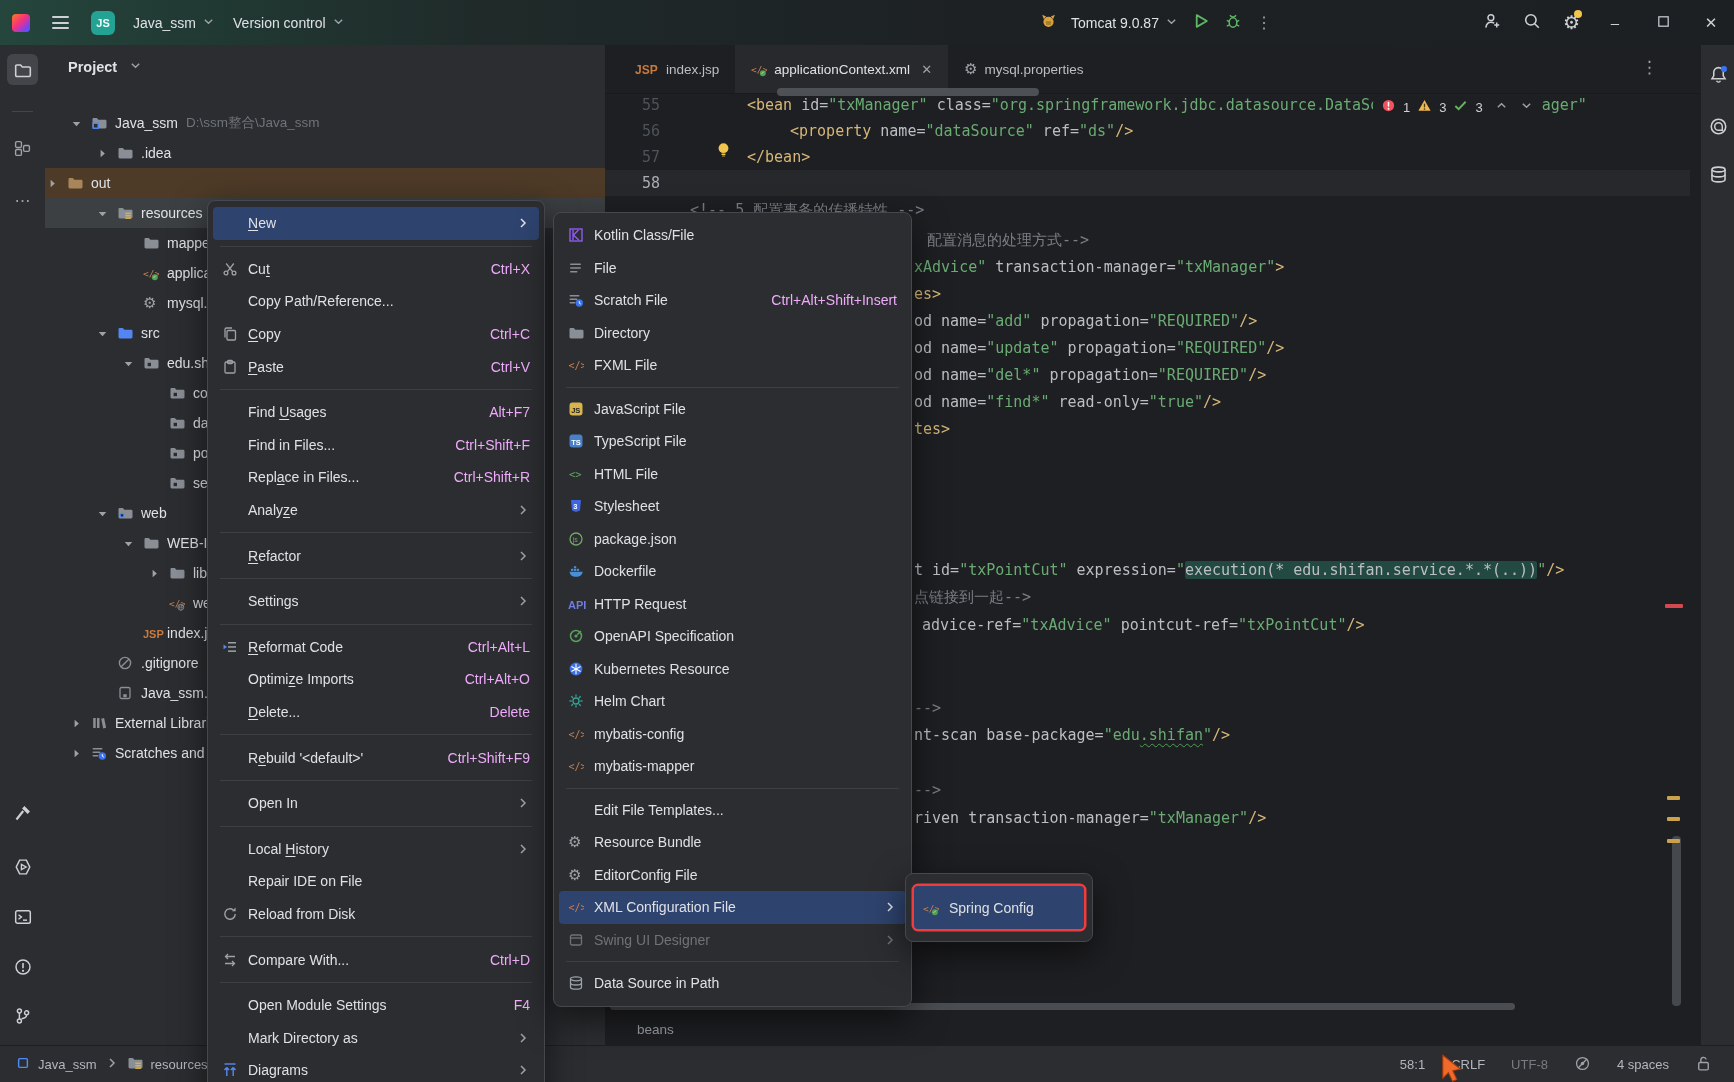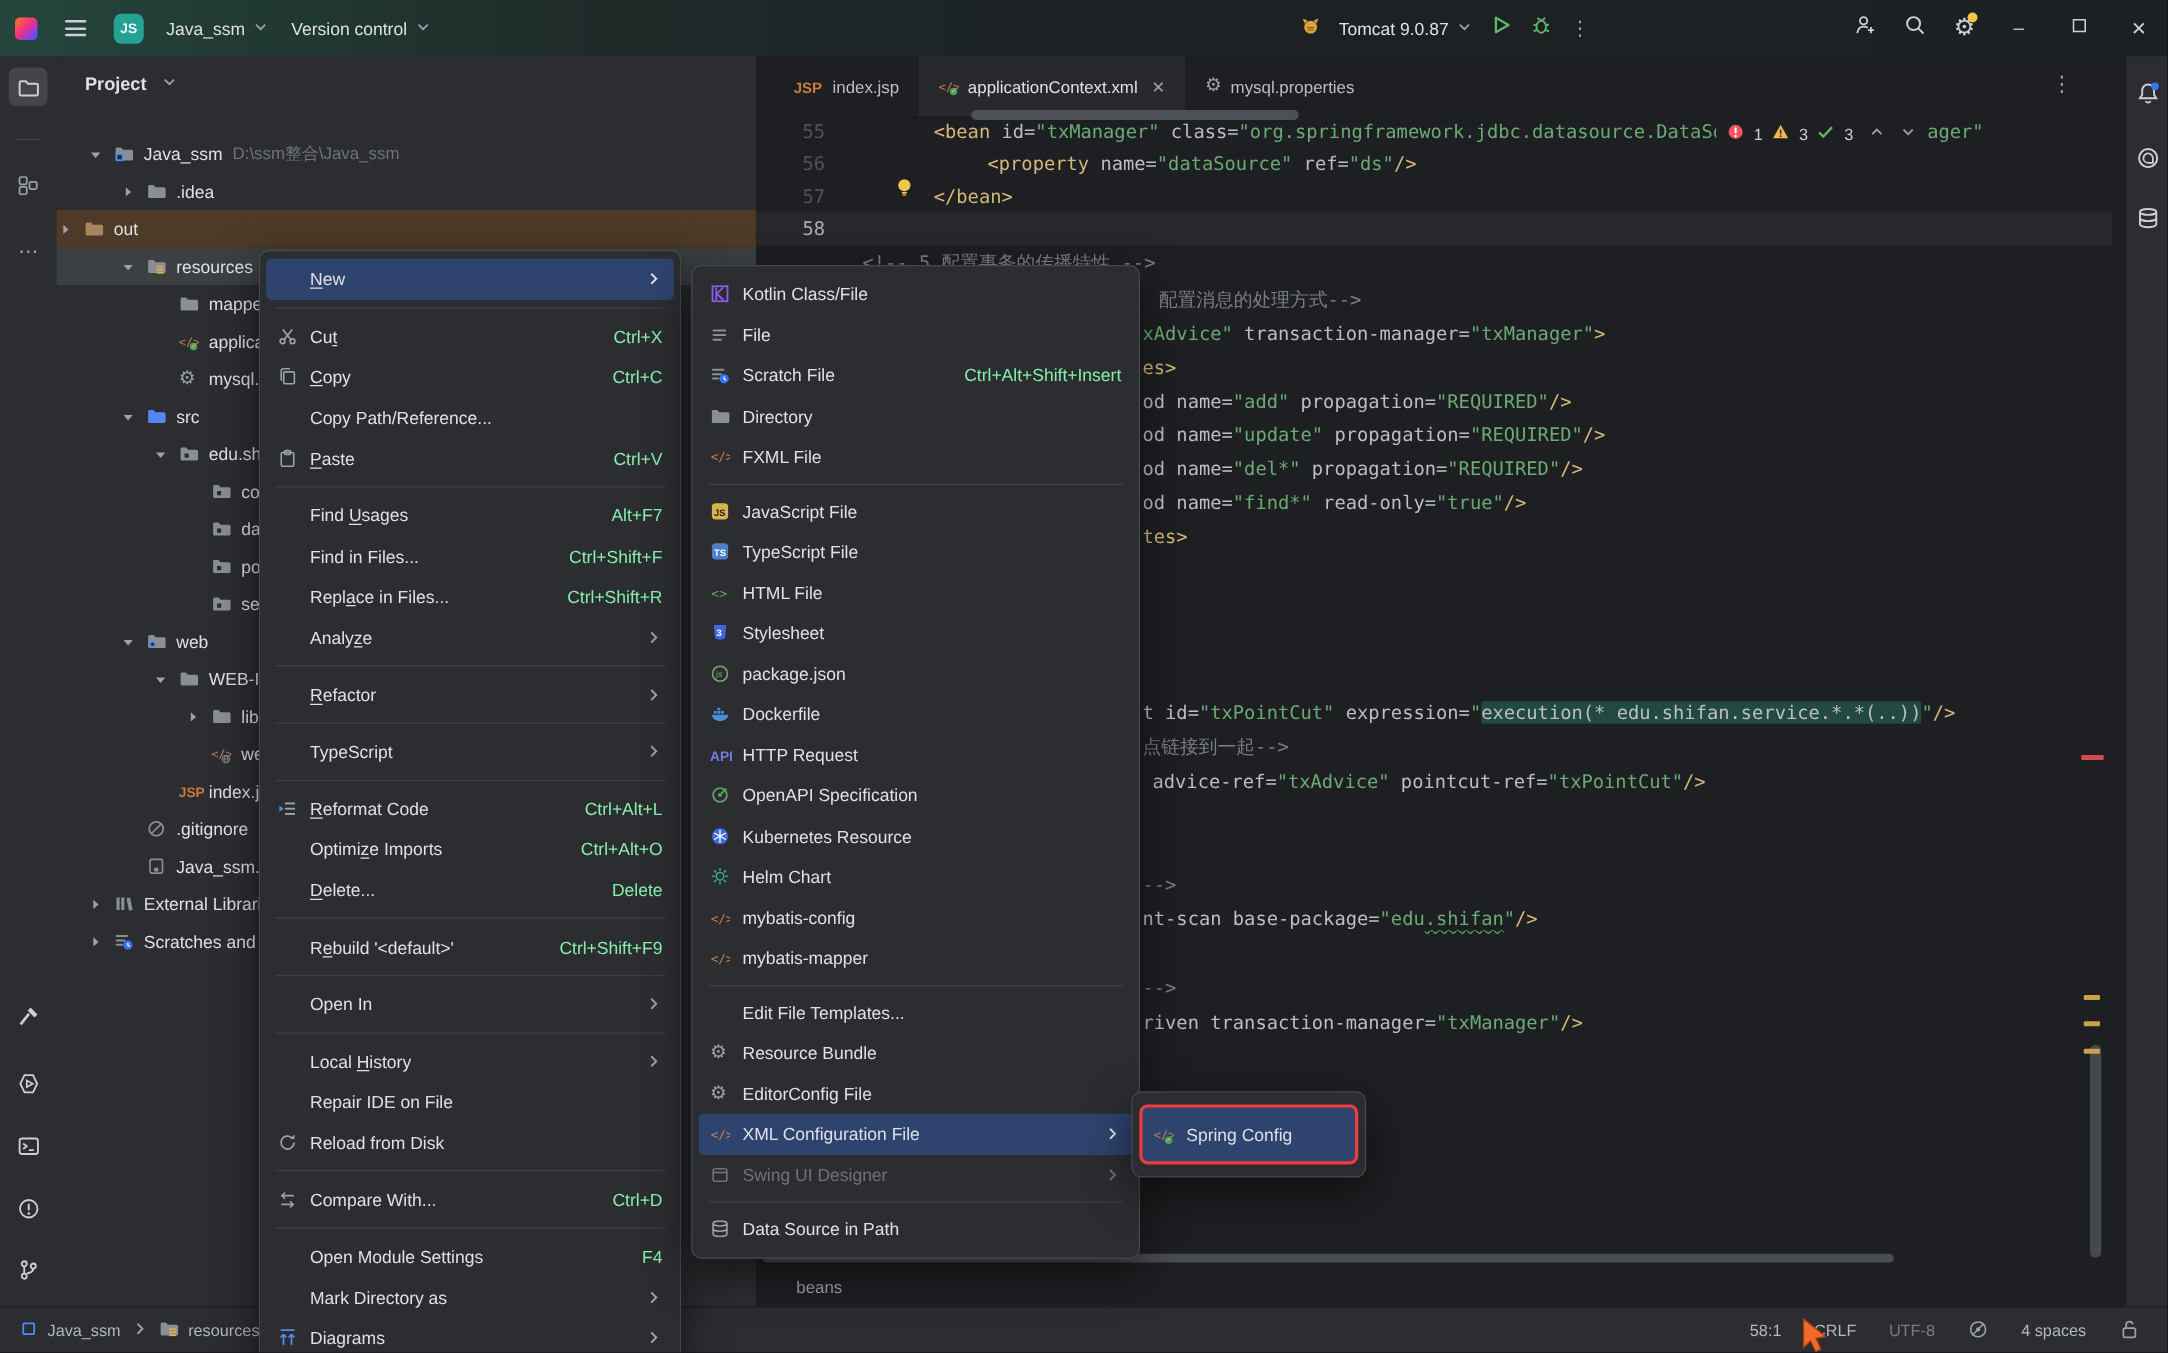--- a/index.html
+++ b/index.html
@@ -71,21 +71,21 @@
   .sb-dim{color:#787c82}
   
   .menu{position:absolute;background:#2b2d30;border:1px solid #46484d;border-radius:8px;
     box-shadow:0 12px 34px rgba(0,0,0,.55);padding:6px 0;display:flex;flex-direction:column}
   #context-menu{left:207px;top:200px;width:336px;height:890px;z-index:40;overflow:hidden;border-bottom:none;border-radius:8px 8px 0 0}
   #new-submenu{left:553px;top:212px;width:357px;z-index:41}
   #spring-popup{left:905px;top:873px;width:186px;z-index:42;padding:12px 0}
   .mi{display:flex;align-items:center;padding:0 9px;margin:0 5px;border-radius:4px;color:#dfe1e5;font-size:14px;flex:0 0 auto;white-space:nowrap}
   .mi .mic{width:26px;flex:0 0 26px;display:flex;align-items:center}
   .mi .ml{flex:1 1 auto}
-  .mi .ms{color:#86efac;margin-left:24px}
+  .mi .ms{color:#f0abfc;margin-left:24px}
   .mi .ma{margin-left:12px;display:flex}
   .mi.sel{background:#2e436e}
   .mi.dis{color:#6f7378}
   .mi.ring{box-shadow:0 0 0 2.5px #f23b3b;margin:0 8px}
   .msep{height:1px;background:#3d3f44;margin:6px 12px;flex:0 0 1px}
   u{text-underline-offset:2px}
   .cursor{position:absolute;left:1440px;top:1054px;z-index:60}
 </style>
 </head>
 <body>
@@ -661,36 +661,36 @@
               <circle cx="12" cy="12" r="1.9"></circle>
               <line x1="5.4" y1="10.6" x2="11.8" y2="2.5"></line>
               <line x1="10.6" y1="10.6" x2="4.2" y2="2.5"></line>
             </g>
           </svg>
         </span>
         <span class="ml">Cu<u>t</u></span>
         <span class="ms">Ctrl+X</span>
       </div>
       <div class="mi" style="height: 32.6px;">
+        <span class="mic"></span>
+        <span class="ml">Copy Path/Reference...</span>
+      </div>
+      <div class="mi" style="height: 32.6px;">
         <span class="mic">
           <svg width="16" height="16" viewBox="0 0 16 16">
             <g fill="none" stroke="#9da2a8" stroke-width="1.3">
               <rect x="5" y="4.5" width="8.5" height="9.5" rx="1"></rect>
               <path d="M3 11.5V3.5A1.5 1.5 0 0 1 4.5 2H10"></path>
             </g>
           </svg>
         </span>
         <span class="ml"><u>C</u>opy</span>
         <span class="ms">Ctrl+C</span>
       </div>
       <div class="mi" style="height: 32.6px;">
-        <span class="mic"></span>
-        <span class="ml">Copy Path/Reference...</span>
-      </div>
-      <div class="mi" style="height: 32.6px;">
         <span class="mic">
           <svg width="16" height="16" viewBox="0 0 16 16">
             <g fill="none" stroke="#9da2a8" stroke-width="1.3">
               <rect x="3" y="3" width="10" height="11" rx="1.2"></rect>
               <rect x="5.5" y="1.5" width="5" height="3" rx="1"></rect>
             </g>
           </svg>
         </span>
         <span class="ml"><u>P</u>aste</span>
         <span class="ms">Ctrl+V</span>
@@ -726,21 +726,21 @@
         <span class="ml"><u>R</u>efactor</span>
         <span class="ma" style="color: rgb(157, 162, 168);">
           <svg width="14" height="14" viewBox="0 0 14 14">
             <path d="M5 3l4 4-4 4" fill="none" stroke="currentColor" stroke-width="1.5"></path>
           </svg>
         </span>
       </div>
       <div class="msep"></div>
       <div class="mi" style="height: 32.6px;">
         <span class="mic"></span>
-        <span class="ml">TypeScript</span>
+        <span class="ml">Settings</span>
         <span class="ma" style="color: rgb(157, 162, 168);">
           <svg width="14" height="14" viewBox="0 0 14 14">
             <path d="M5 3l4 4-4 4" fill="none" stroke="currentColor" stroke-width="1.5"></path>
           </svg>
         </span>
       </div>
       <div class="msep"></div>
       <div class="mi" style="height: 32.6px;">
         <span class="mic">
           <svg width="16" height="16" viewBox="0 0 16 16">

